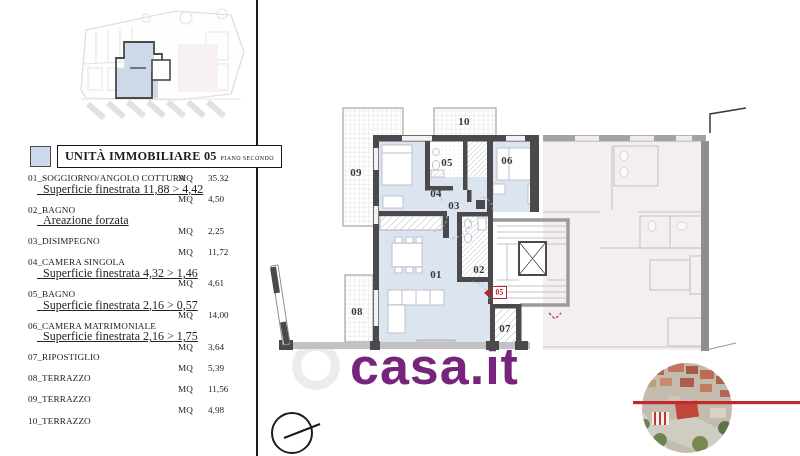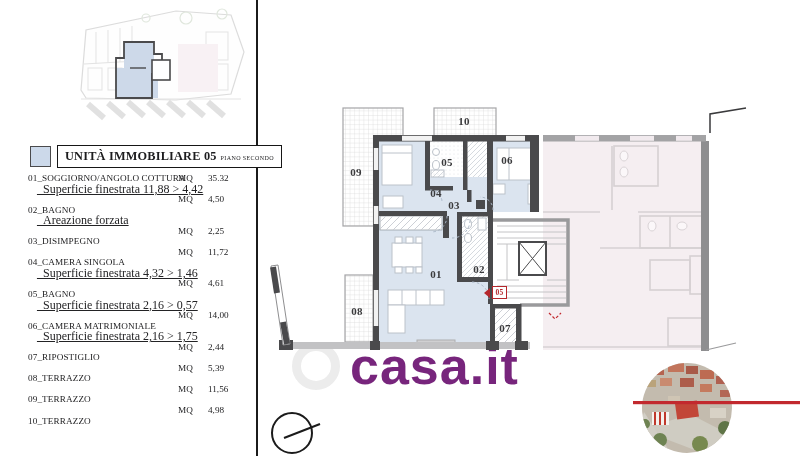--- a/index.html
+++ b/index.html
@@ -148,21 +148,21 @@
       </div>
       <div class="t-line">
         <span class="t-name">06_CAMERA MATRIMONIALE</span>
         <span class="t-mq"></span>
         <span class="t-val"></span>
       </div>
       <div class="t-line t-sub">_Superficie finestrata 2,16 &gt; 1,75</div>
       <div class="t-line">
         <span class="t-name"></span>
         <span class="t-mq">MQ</span>
-        <span class="t-val">2,44</span>
+        <span class="t-val">3,64</span>
       </div>
       <div class="t-line">
         <span class="t-name">07_RIPOSTIGLIO</span>
         <span class="t-mq"></span>
         <span class="t-val"></span>
       </div>
       <div class="t-line">
         <span class="t-name"></span>
         <span class="t-mq">MQ</span>
         <span class="t-val">5,39</span>

